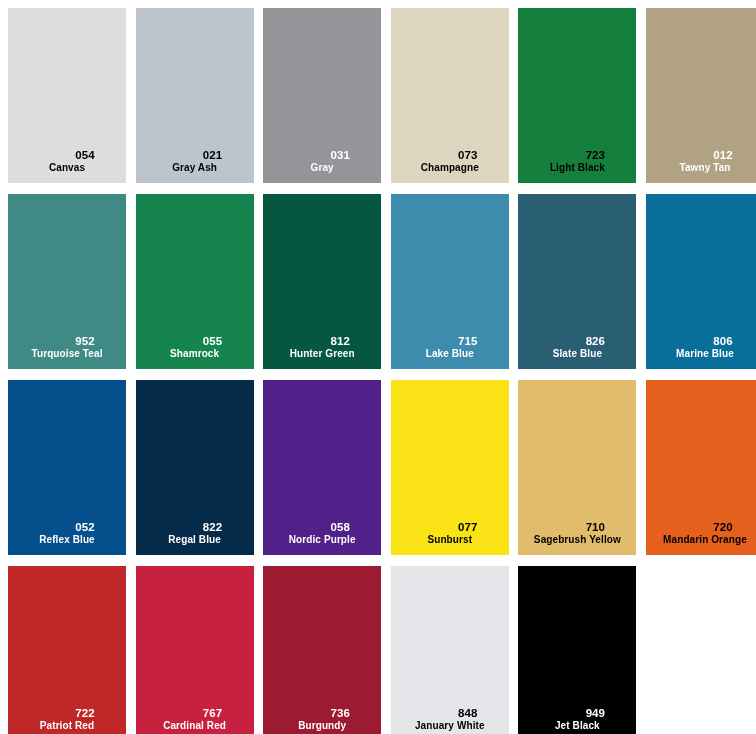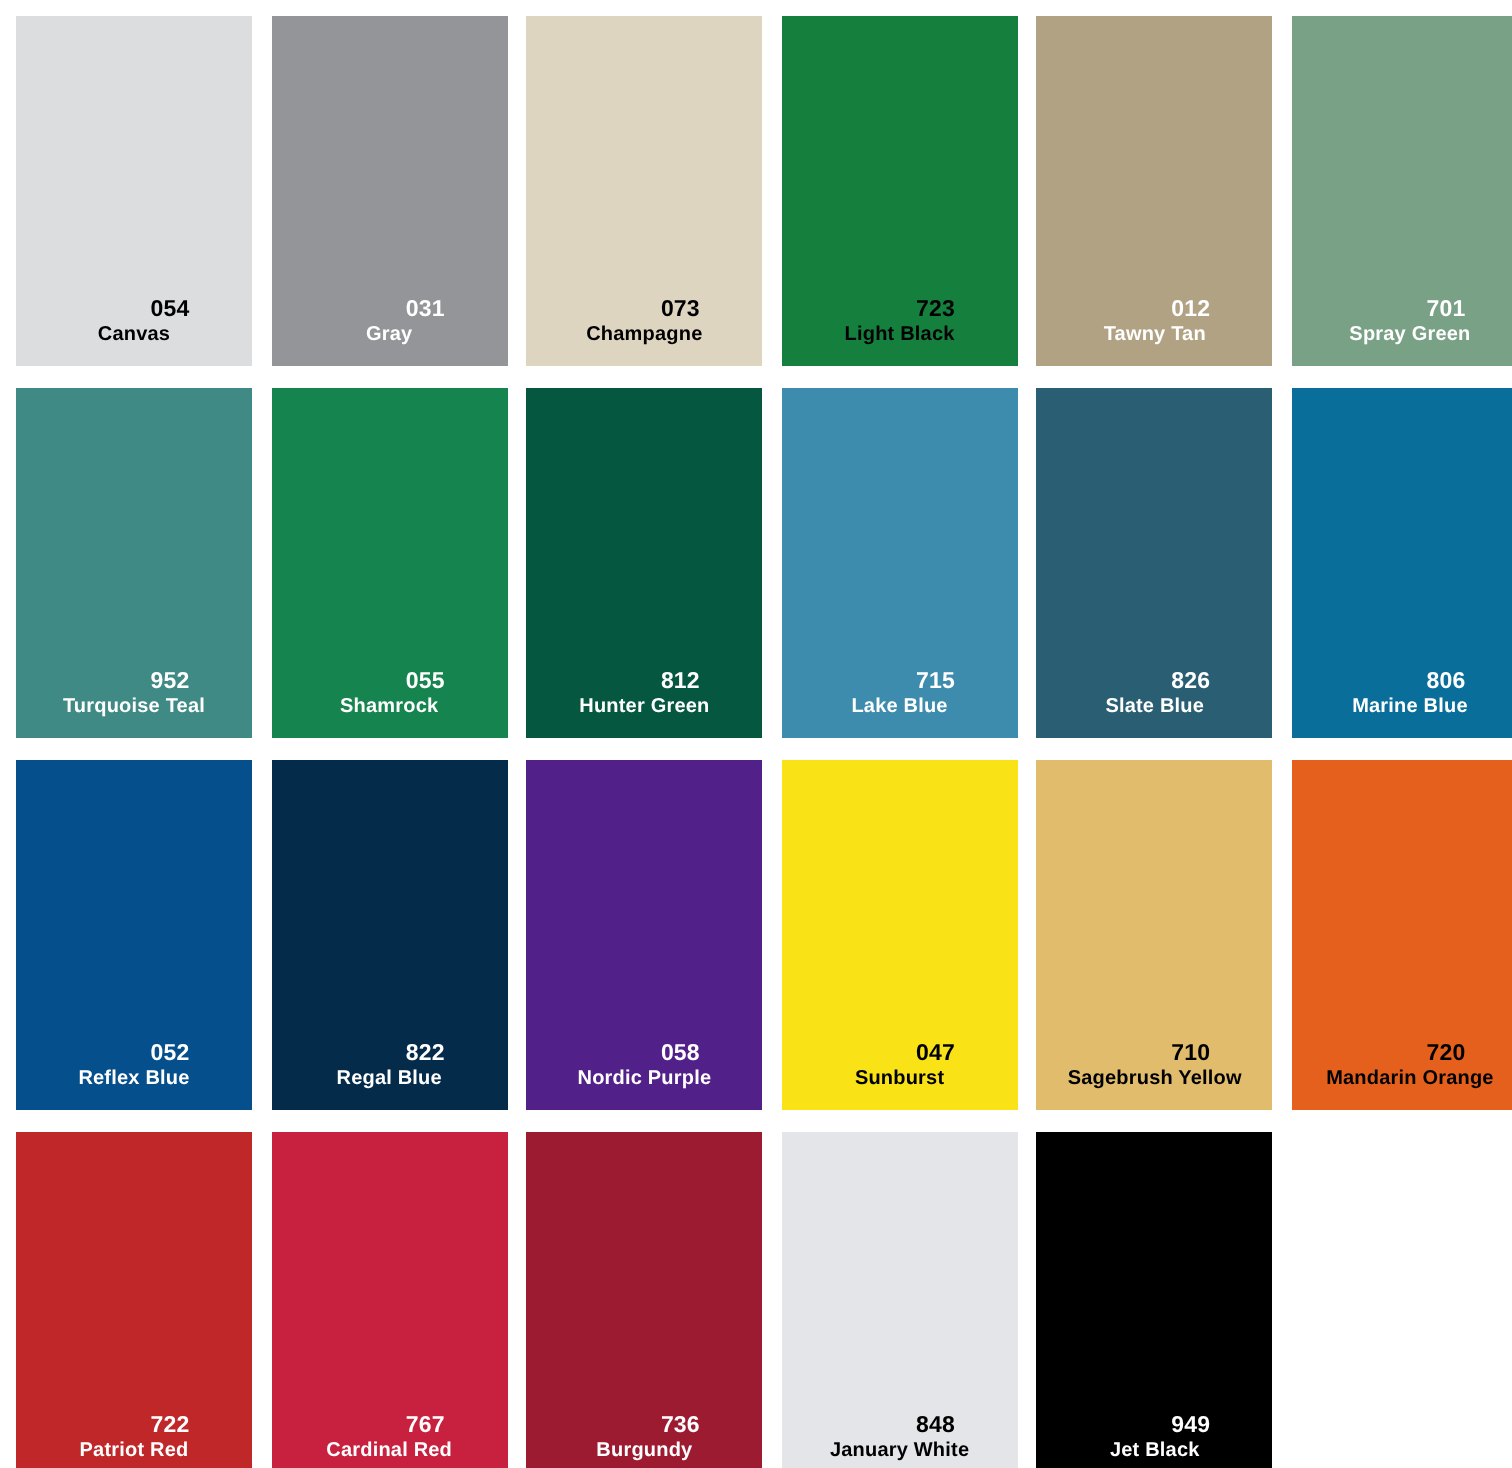--- a/index.html
+++ b/index.html
@@ -60,20 +60,26 @@
 </head>
 <body>
 
 <div id="swatch-grid">
     <div class="swatch text-dark" style="background-color: rgb(220, 221, 223);">
       <div class="swatch-label">
         <span class="swatch-code">054</span>
         <span class="swatch-name">Canvas</span>
       </div>
     </div>
+    <div class="swatch text-dark" style="background-color: rgb(188, 196, 205);">
+      <div class="swatch-label">
+        <span class="swatch-code">021</span>
+        <span class="swatch-name">Gray Ash</span>
+      </div>
+    </div>
     <div class="swatch text-light" style="background-color: rgb(147, 149, 152);">
       <div class="swatch-label">
         <span class="swatch-code">031</span>
         <span class="swatch-name">Gray</span>
       </div>
     </div>
     <div class="swatch text-dark" style="background-color: rgb(222, 213, 192);">
       <div class="swatch-label">
         <span class="swatch-code">073</span>
         <span class="swatch-name">Champagne</span>
@@ -84,26 +90,20 @@
         <span class="swatch-code">723</span>
         <span class="swatch-name">Light Black</span>
       </div>
     </div>
     <div class="swatch text-light" style="background-color: rgb(176, 162, 131);">
       <div class="swatch-label">
         <span class="swatch-code">012</span>
         <span class="swatch-name">Tawny Tan</span>
       </div>
     </div>
-    <div class="swatch text-light" style="background-color: rgb(121, 161, 134);">
-      <div class="swatch-label">
-        <span class="swatch-code">701</span>
-        <span class="swatch-name">Spray Green</span>
-      </div>
-    </div>
     <div class="swatch text-light" style="background-color: rgb(63, 138, 133);">
       <div class="swatch-label">
         <span class="swatch-code">952</span>
         <span class="swatch-name">Turquoise Teal</span>
       </div>
     </div>
     <div class="swatch text-light" style="background-color: rgb(21, 132, 78);">
       <div class="swatch-label">
         <span class="swatch-code">055</span>
         <span class="swatch-name">Shamrock</span>
@@ -146,21 +146,21 @@
       </div>
     </div>
     <div class="swatch text-light" style="background-color: rgb(82, 32, 137);">
       <div class="swatch-label">
         <span class="swatch-code">058</span>
         <span class="swatch-name">Nordic Purple</span>
       </div>
     </div>
     <div class="swatch text-dark" style="background-color: rgb(249, 226, 21);">
       <div class="swatch-label">
-        <span class="swatch-code">047</span>
+        <span class="swatch-code">077</span>
         <span class="swatch-name">Sunburst</span>
       </div>
     </div>
     <div class="swatch text-dark" style="background-color: rgb(224, 188, 108);">
       <div class="swatch-label">
         <span class="swatch-code">710</span>
         <span class="swatch-name">Sagebrush Yellow</span>
       </div>
     </div>
     <div class="swatch text-dark" style="background-color: rgb(229, 96, 28);">

